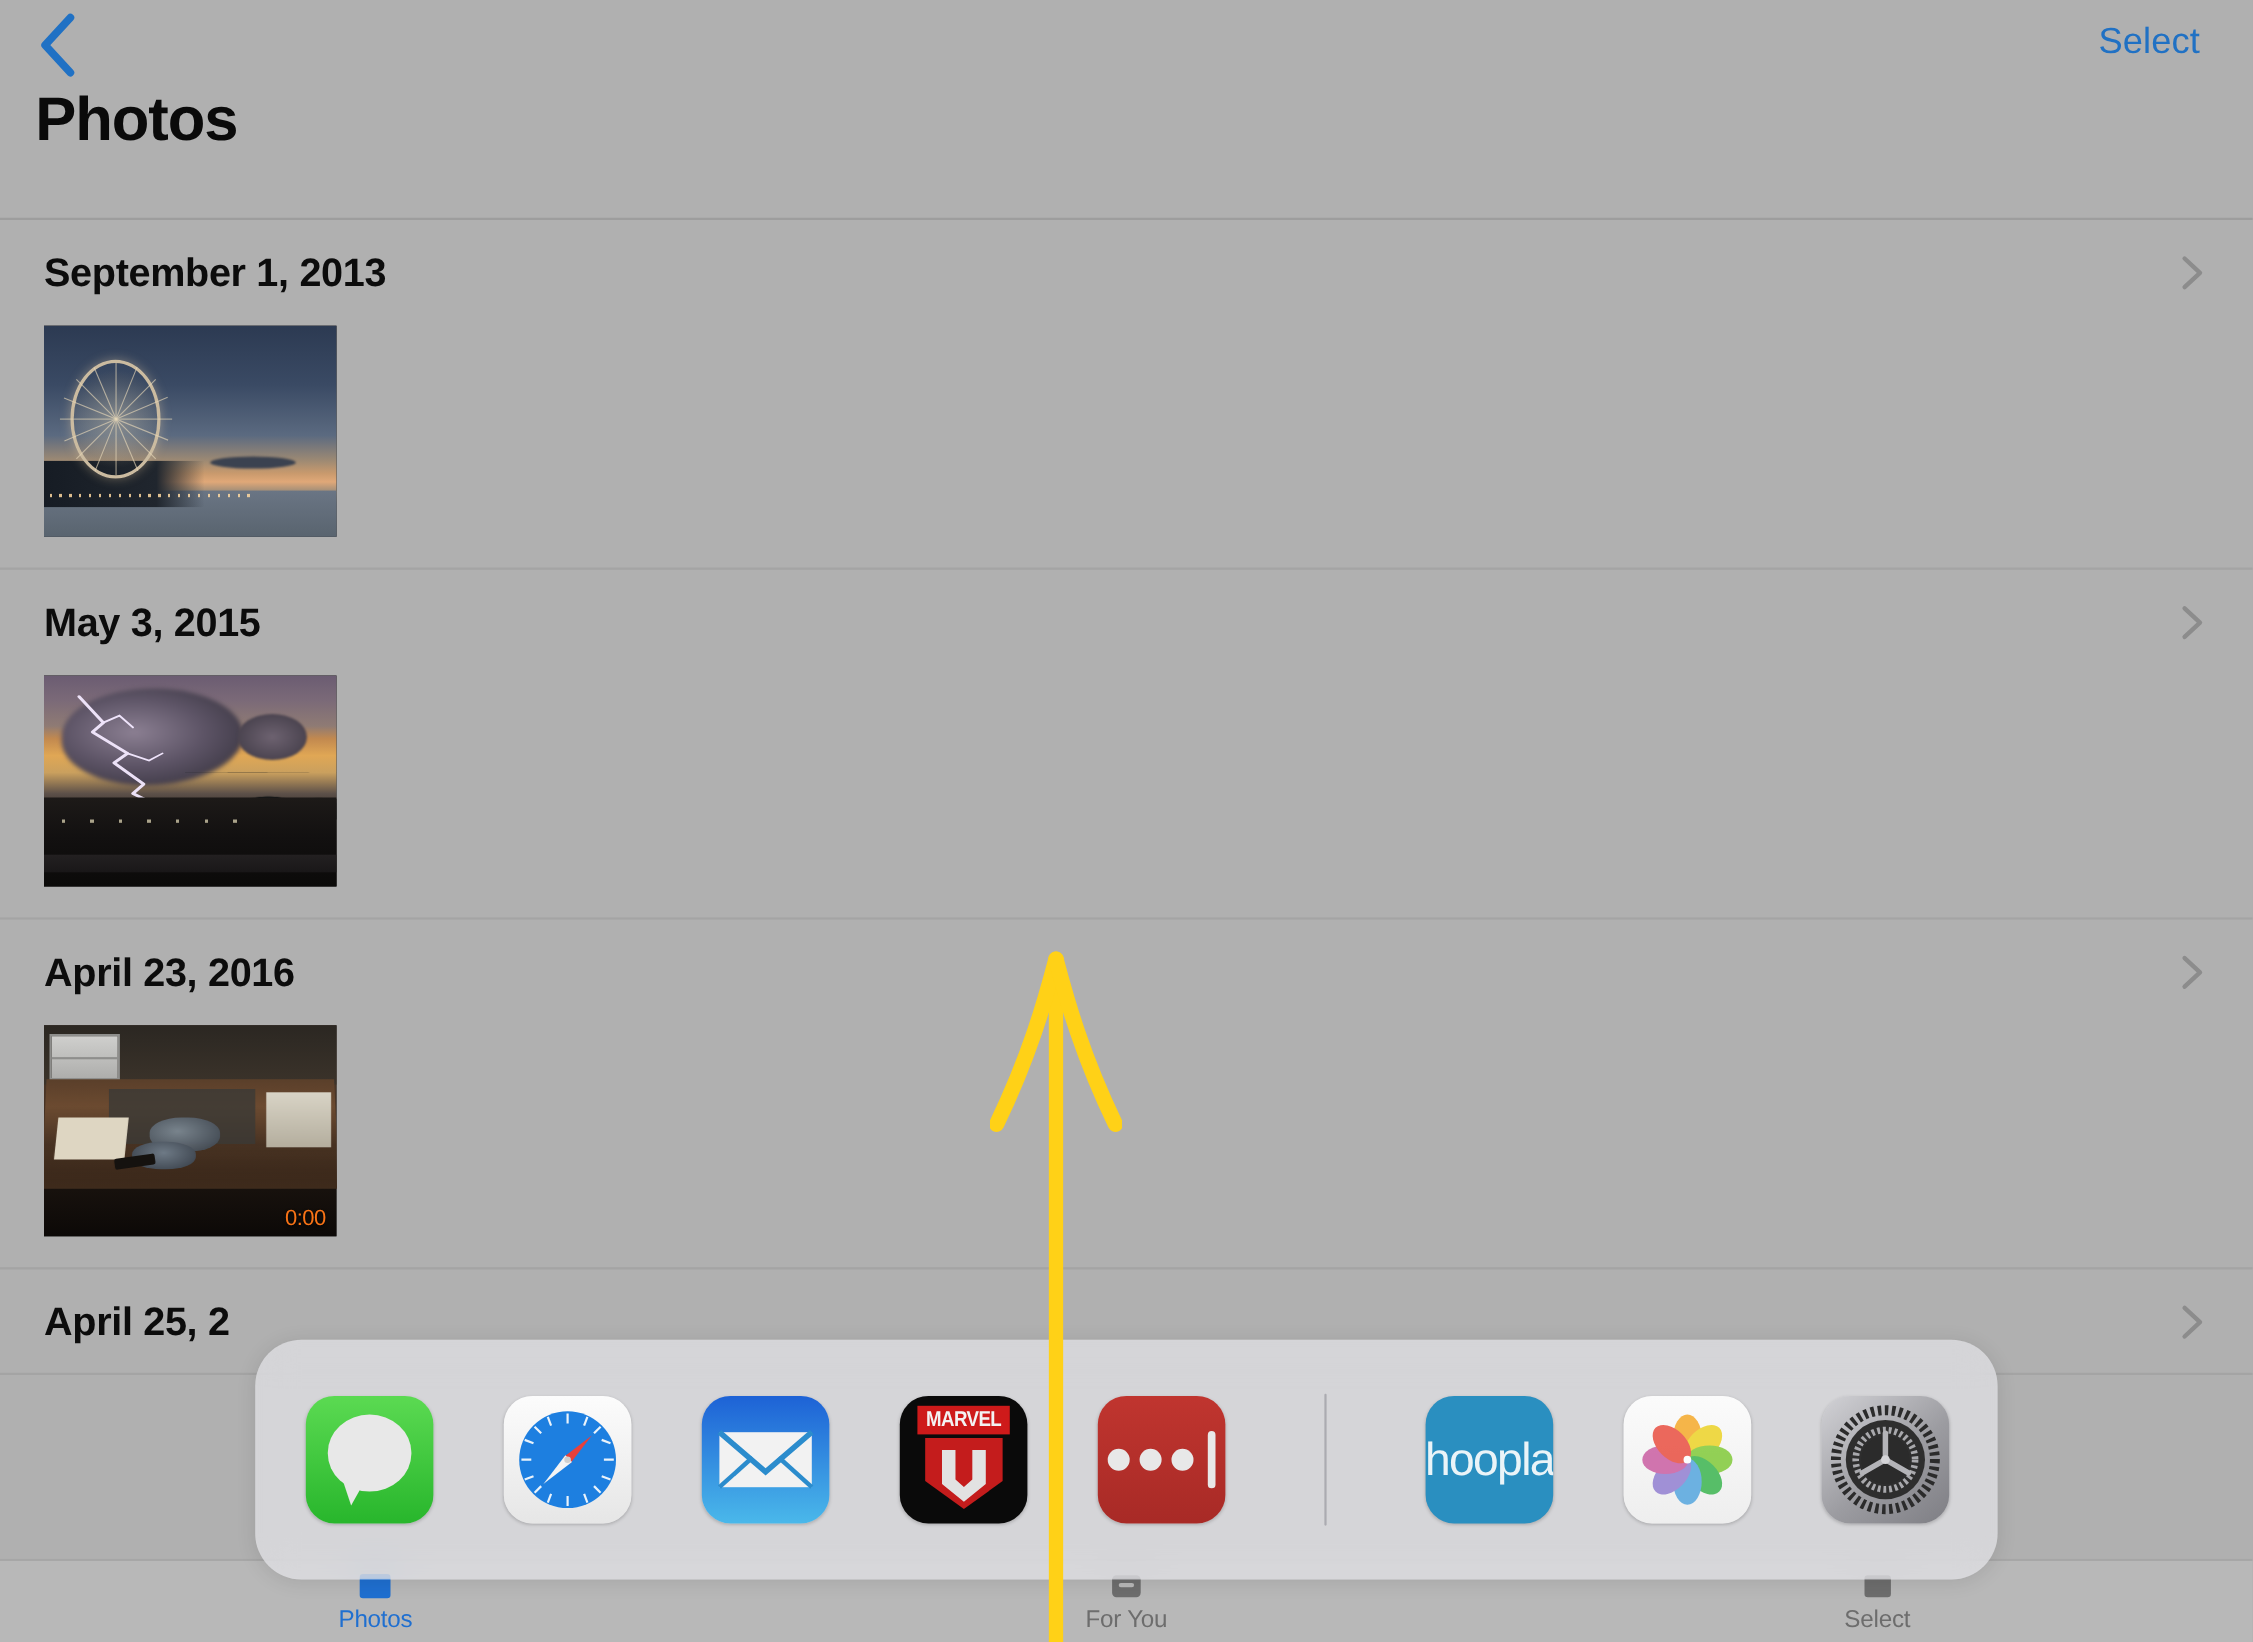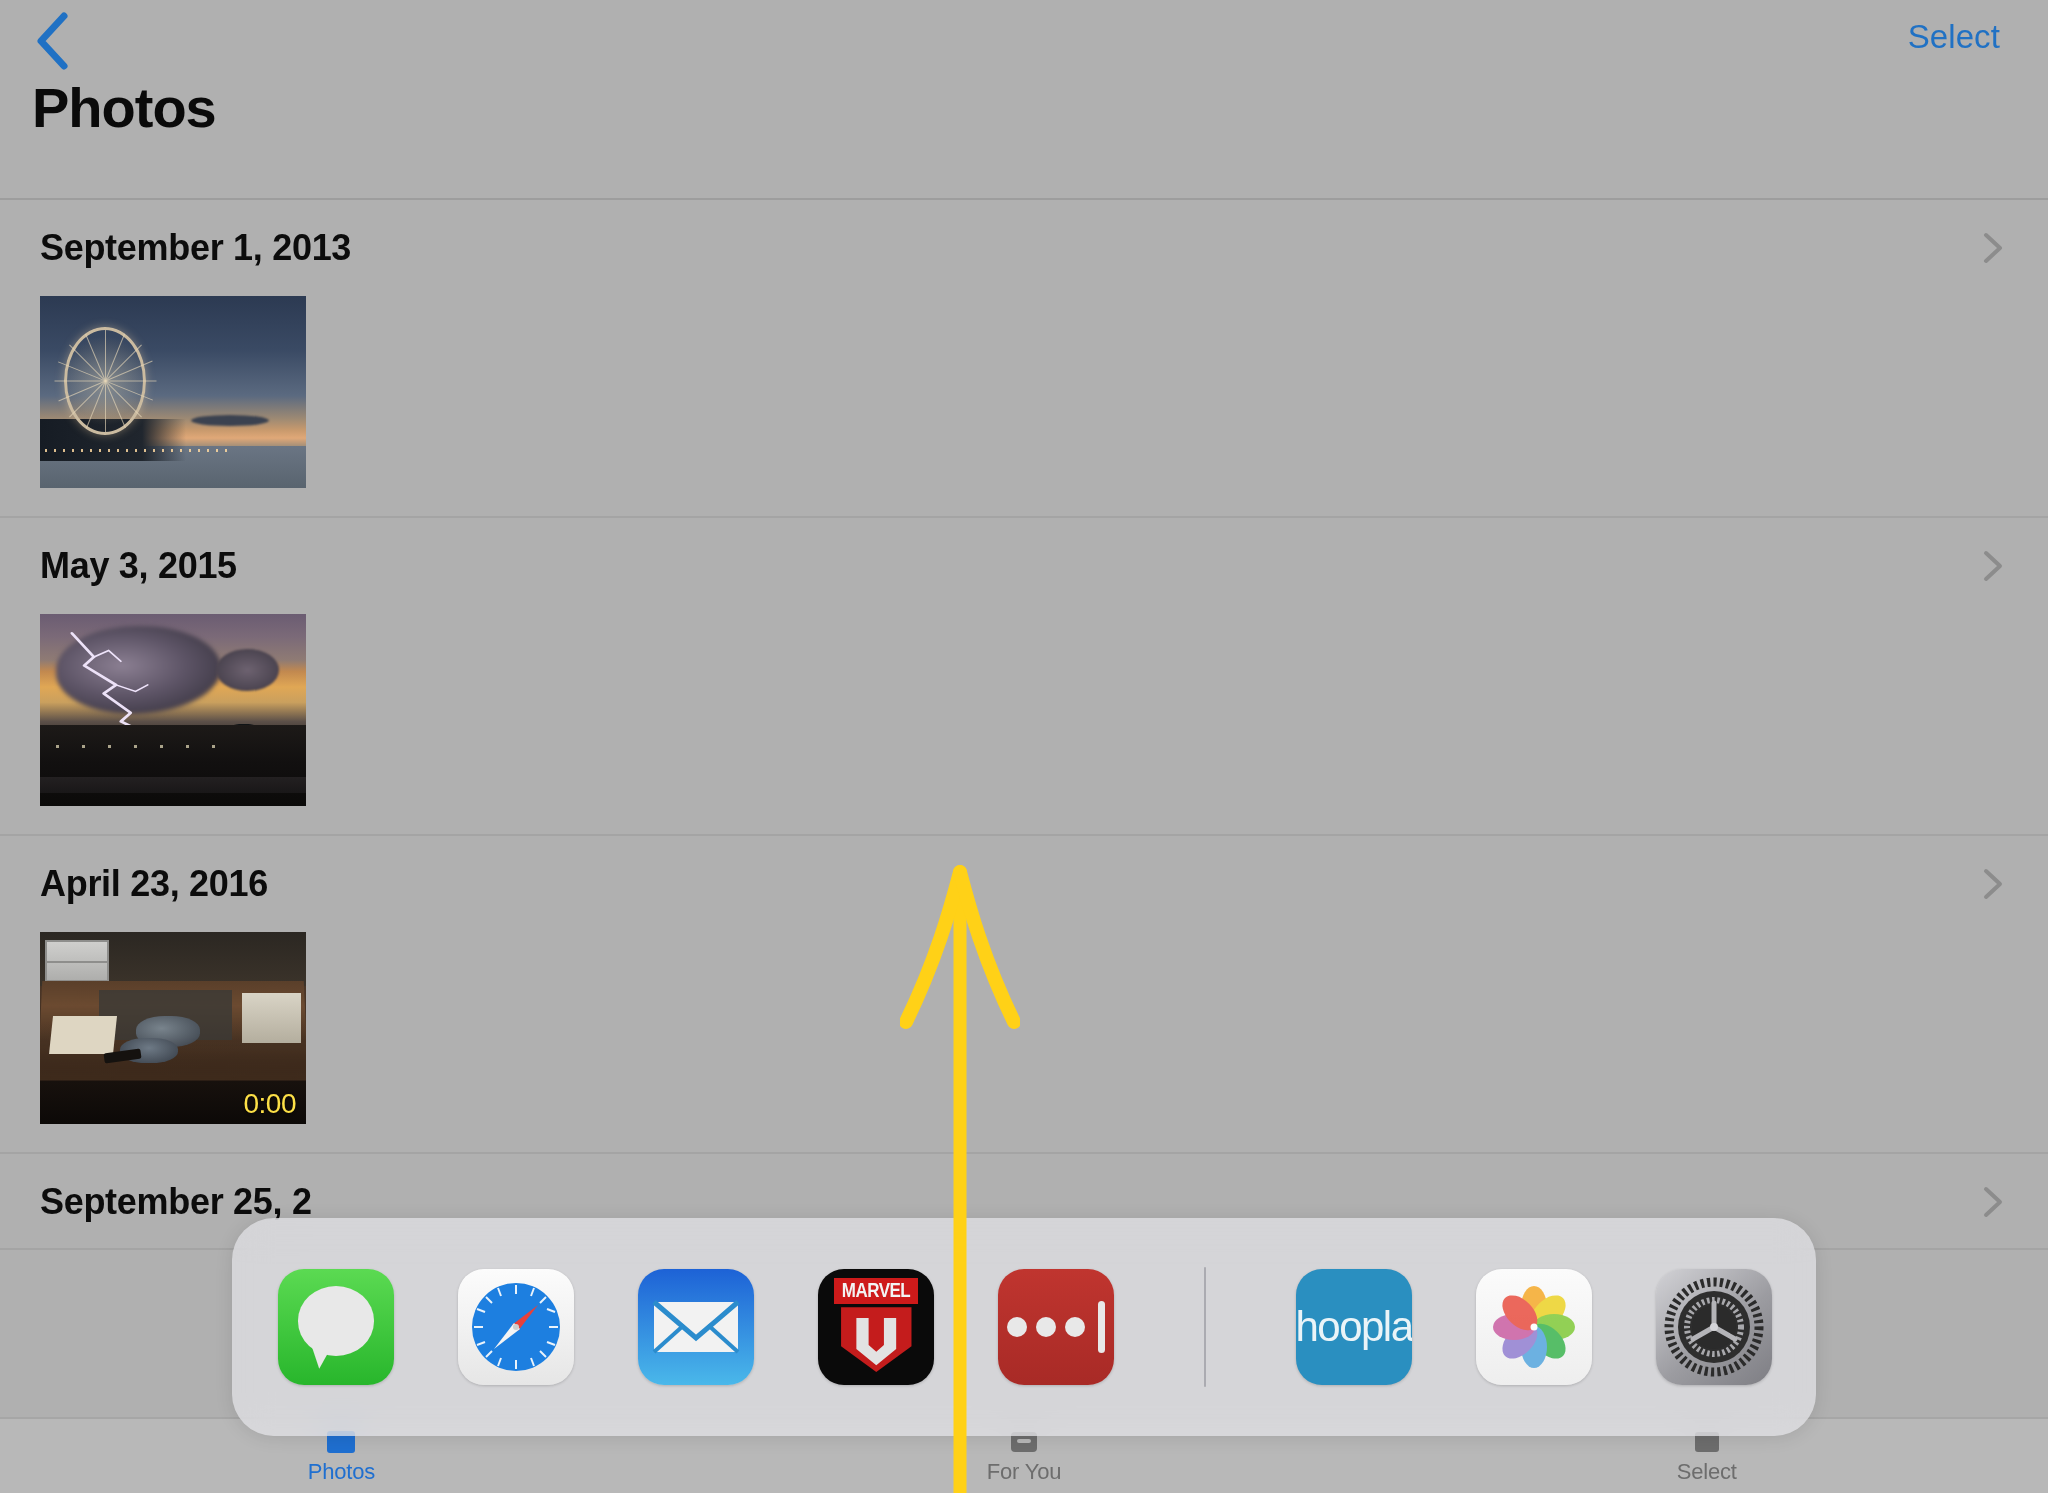--- a/index.html
+++ b/index.html
@@ -63,21 +63,21 @@
   .thumb {
     position:relative;
     width:266px; height:192px;
     background:#2a2a2a;
     overflow:hidden;
     display:block;
     cursor:pointer;
   }
   .thumb .dur {
     position:absolute; right:10px; bottom:4px;
-    font-size:28px; color:#fde047; font-weight:500;
+    font-size:20px; color:#f97316; font-weight:500;
     text-shadow:0 1px 3px rgba(0,0,0,.7);
     letter-spacing:-.5px;
   }
   .row-sep {
     position:absolute; left:0; right:0; bottom:0;
     height:2px; background:#a4a4a4;
   }
 
   
   .art { position:absolute; inset:0; }
@@ -439,21 +439,21 @@
             <div class="box"></div>
           </div>
           <div class="dur">0:00</div>
         </div>
       </div>
       <div class="row-sep"></div>
     </div>
 
     <div class="day-section">
       <div class="day-header">
-        <div class="day-date">September 25, 2</div>
+        <div class="day-date">April 25, 2</div>
         <div class="day-chevron">
           <svg width="36" height="36" viewBox="0 0 36 36">
             <polyline points="12,5 26,18 12,31" fill="none" stroke="#8c8c8c" stroke-width="4" stroke-linecap="round" stroke-linejoin="round"></polyline>
           </svg>
         </div>
       </div>
       <div class="row-sep"></div>
     </div>
 
   </div>

